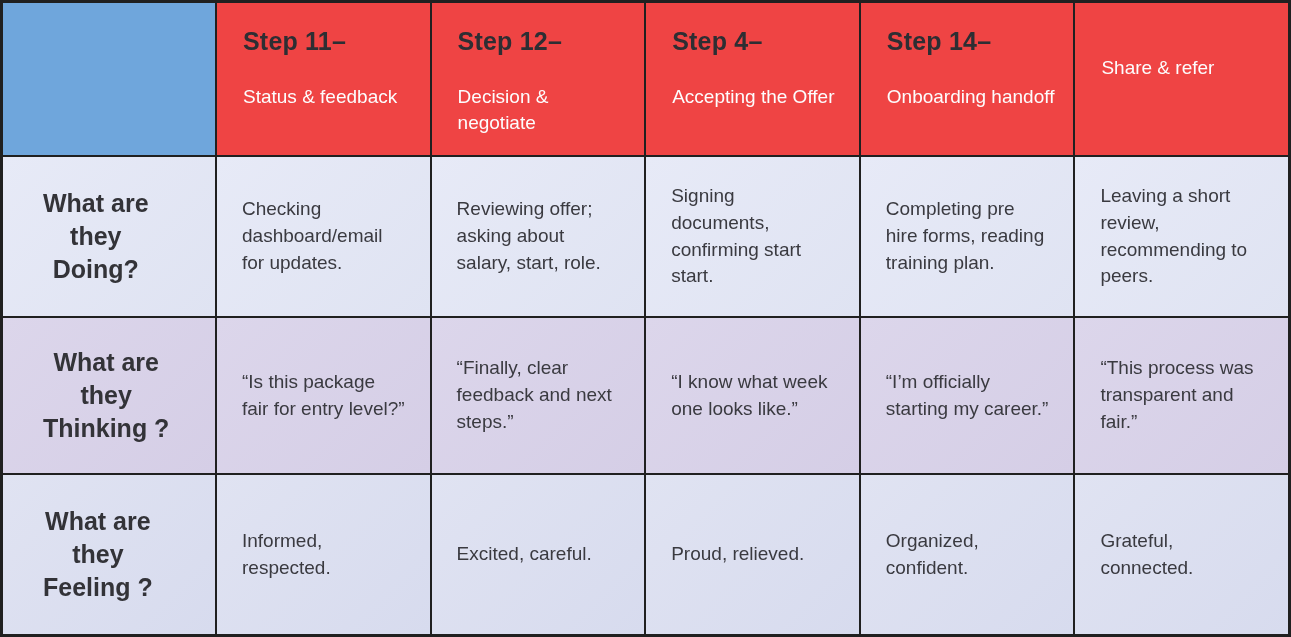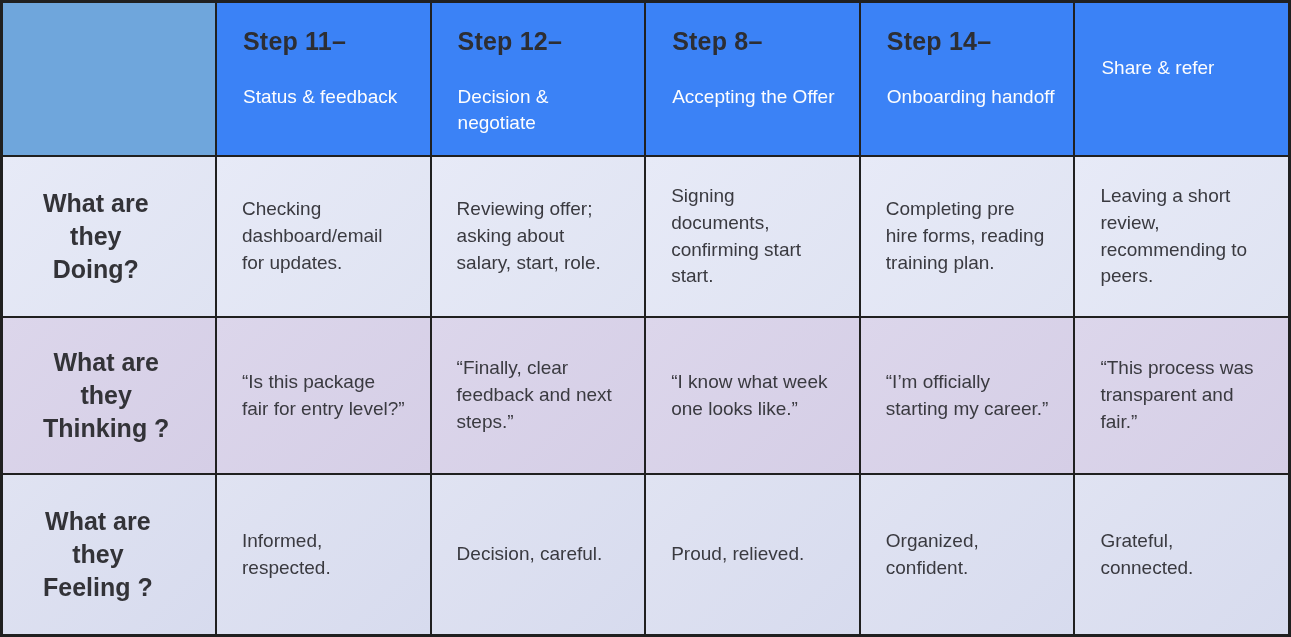--- a/index.html
+++ b/index.html
@@ -17,21 +17,21 @@
     border: 3px solid #202020;
     display: grid;
     grid-template-columns: 212px repeat(5, 1fr);
     grid-template-rows: 152px 159px 155px 1fr;
     gap: 2px;
   }
   .cell { overflow: hidden; }
 
   
   .header {
-    background: #3b82f6;
+    background: #ef4444;
     color: #2D2E33;
     padding: 24px 18px 10px 26px;
     display: flex;
     flex-direction: column;
   }
   .step-title {
     font-size: 25px;
     font-weight: 700;
     letter-spacing: 0.2px;
     color: #2D2E33;
@@ -82,21 +82,21 @@
 
   <div class="cell header">
     <div class="step-title">Step 11–</div>
     <div class="step-subtitle">Status &amp; feedback</div>
   </div>
   <div class="cell header">
     <div class="step-title">Step 12–</div>
     <div class="step-subtitle">Decision &amp; negotiate</div>
   </div>
   <div class="cell header">
-    <div class="step-title">Step 8–</div>
+    <div class="step-title">Step 4–</div>
     <div class="step-subtitle">Accepting the Offer</div>
   </div>
   <div class="cell header">
     <div class="step-title">Step 14–</div>
     <div class="step-subtitle">Onboarding handoff</div>
   </div>
   <div class="cell header">
     <div class="step-subtitle">Share &amp; refer</div>
   </div>
 
@@ -115,18 +115,18 @@
   <div class="cell body row-thinking">“Is this package fair for entry level?”</div>
   <div class="cell body row-thinking">“Finally, clear feedback and next steps.”</div>
   <div class="cell body row-thinking">“I know what week one looks like.”</div>
   <div class="cell body row-thinking">“I’m officially starting my career.”</div>
   <div class="cell body row-thinking">“This process was transparent and fair.”</div>
 
   <div class="cell rowlabel row-feeling">What are
 they
 Feeling ?</div>
   <div class="cell body row-feeling">Informed, respected.</div>
-  <div class="cell body row-feeling">Decision, careful.</div>
+  <div class="cell body row-feeling">Excited, careful.</div>
   <div class="cell body row-feeling">Proud, relieved.</div>
   <div class="cell body row-feeling">Organized, confident.</div>
   <div class="cell body row-feeling">Grateful, connected.</div>
 
 </div>
 
 </body></html>

